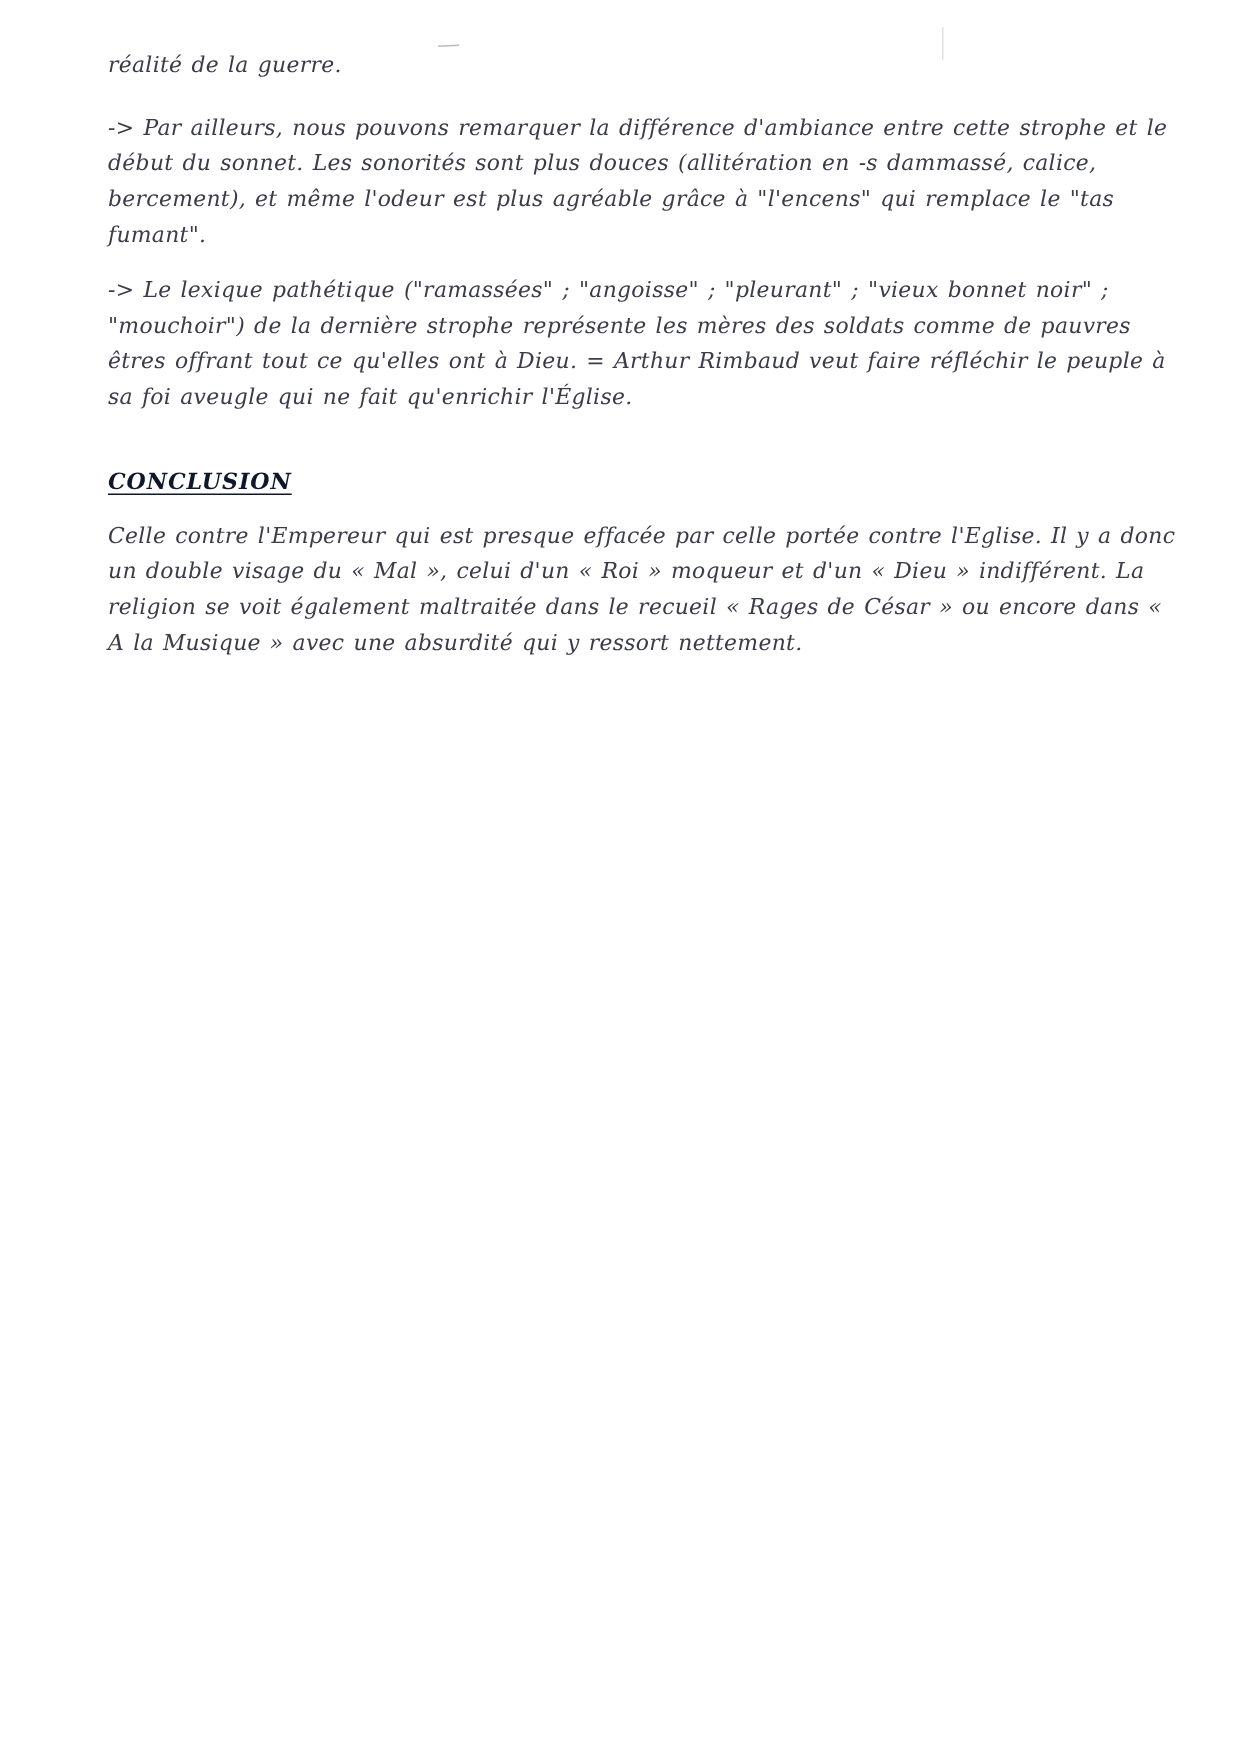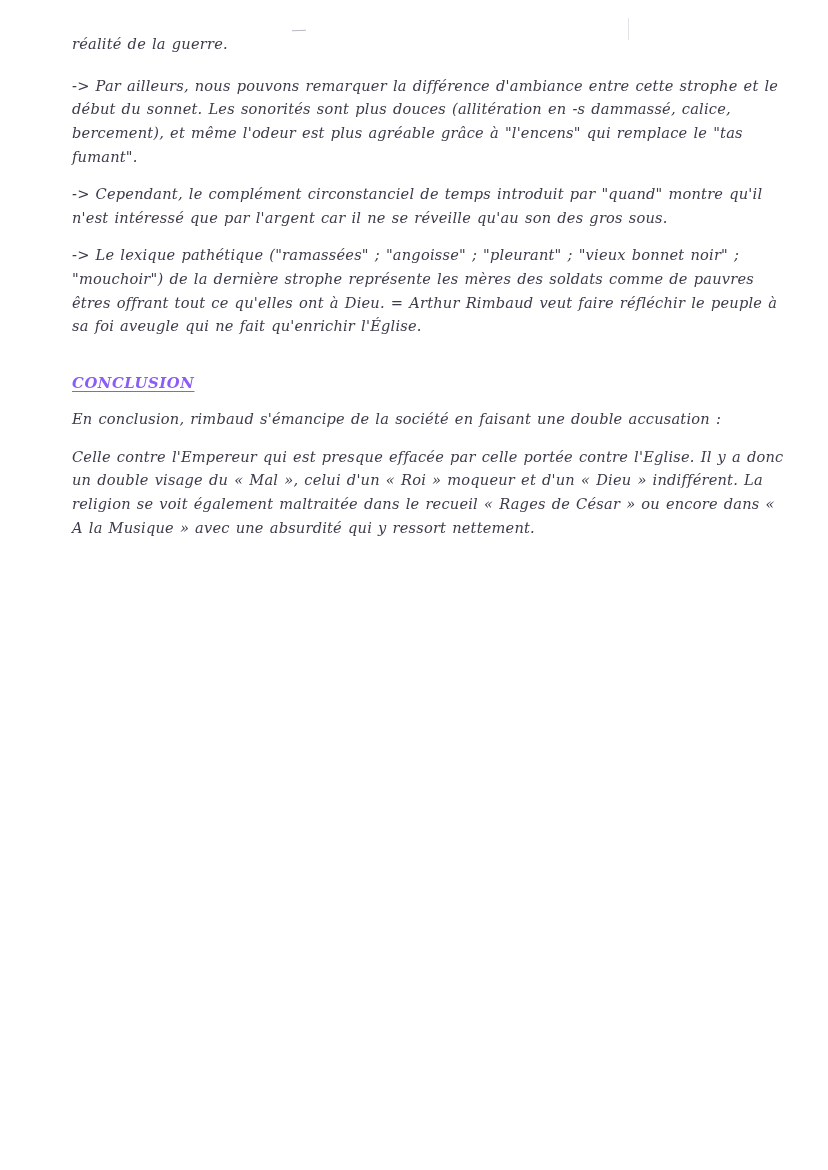--- a/index.html
+++ b/index.html
@@ -36,21 +36,21 @@
     word-spacing: 1.2px;
   }
   .para.first {
     margin-bottom: 18px;
   }
   .heading-conclusion {
     font-family: "DejaVu Serif", serif;
     font-style: italic;
     font-weight: bold;
     font-size: 14.8px;
-    color: #8b5cf6;
+    color: #0f172a;
     text-decoration: underline;
     text-underline-offset: 3px;
     margin: 22px 0 16px 0;
     letter-spacing: 0.6px;
     display: inline-block;
   }
   .heading-row {
     margin: 0;
   }
   .stray-mark {
@@ -79,27 +79,25 @@
   <div class="stray-mark"></div>
   <div class="stray-mark2"></div>
 
   <div class="doc-body">
 
     <p class="para first">réalité de la guerre.</p>
 
     <p class="para">-&gt; Par ailleurs, nous pouvons remarquer la différence d'ambiance entre cette strophe et le début du sonnet. Les sonorités sont plus douces (allitération en -s dammassé, calice, bercement), et même l'odeur est plus agréable grâce à "l'encens" qui remplace le "tas fumant".</p>
 
 
-    <p class="para">-&gt; Cependant, le complément circonstanciel de temps introduit par "quand" montre qu'il n'est intéressé que par l'argent car il ne se réveille qu'au son des gros sous.</p>
 
     <p class="para">-&gt; Le lexique pathétique ("ramassées" ; "angoisse" ; "pleurant" ; "vieux bonnet noir" ; "mouchoir") de la dernière strophe représente les mères des soldats comme de pauvres êtres offrant tout ce qu'elles ont à Dieu. = Arthur Rimbaud veut faire réfléchir le peuple à sa foi aveugle qui ne fait qu'enrichir l'Église.</p>
 
 
     <div class="heading-row">
       <span class="heading-conclusion">CONCLUSION</span>
     </div>
 
-    <p class="para">En conclusion, rimbaud s'émancipe de la société en faisant une double accusation :</p>
 
     <p class="para">Celle contre l'Empereur qui est presque effacée par celle portée contre l'Eglise. Il y a donc un double visage du « Mal », celui d'un « Roi » moqueur et d'un « Dieu » indifférent. La religion se voit également maltraitée dans le recueil « Rages de César » ou encore dans « A la Musique » avec une absurdité qui y ressort nettement.</p>
 
   </div>
 </div>
 
 </body></html>

